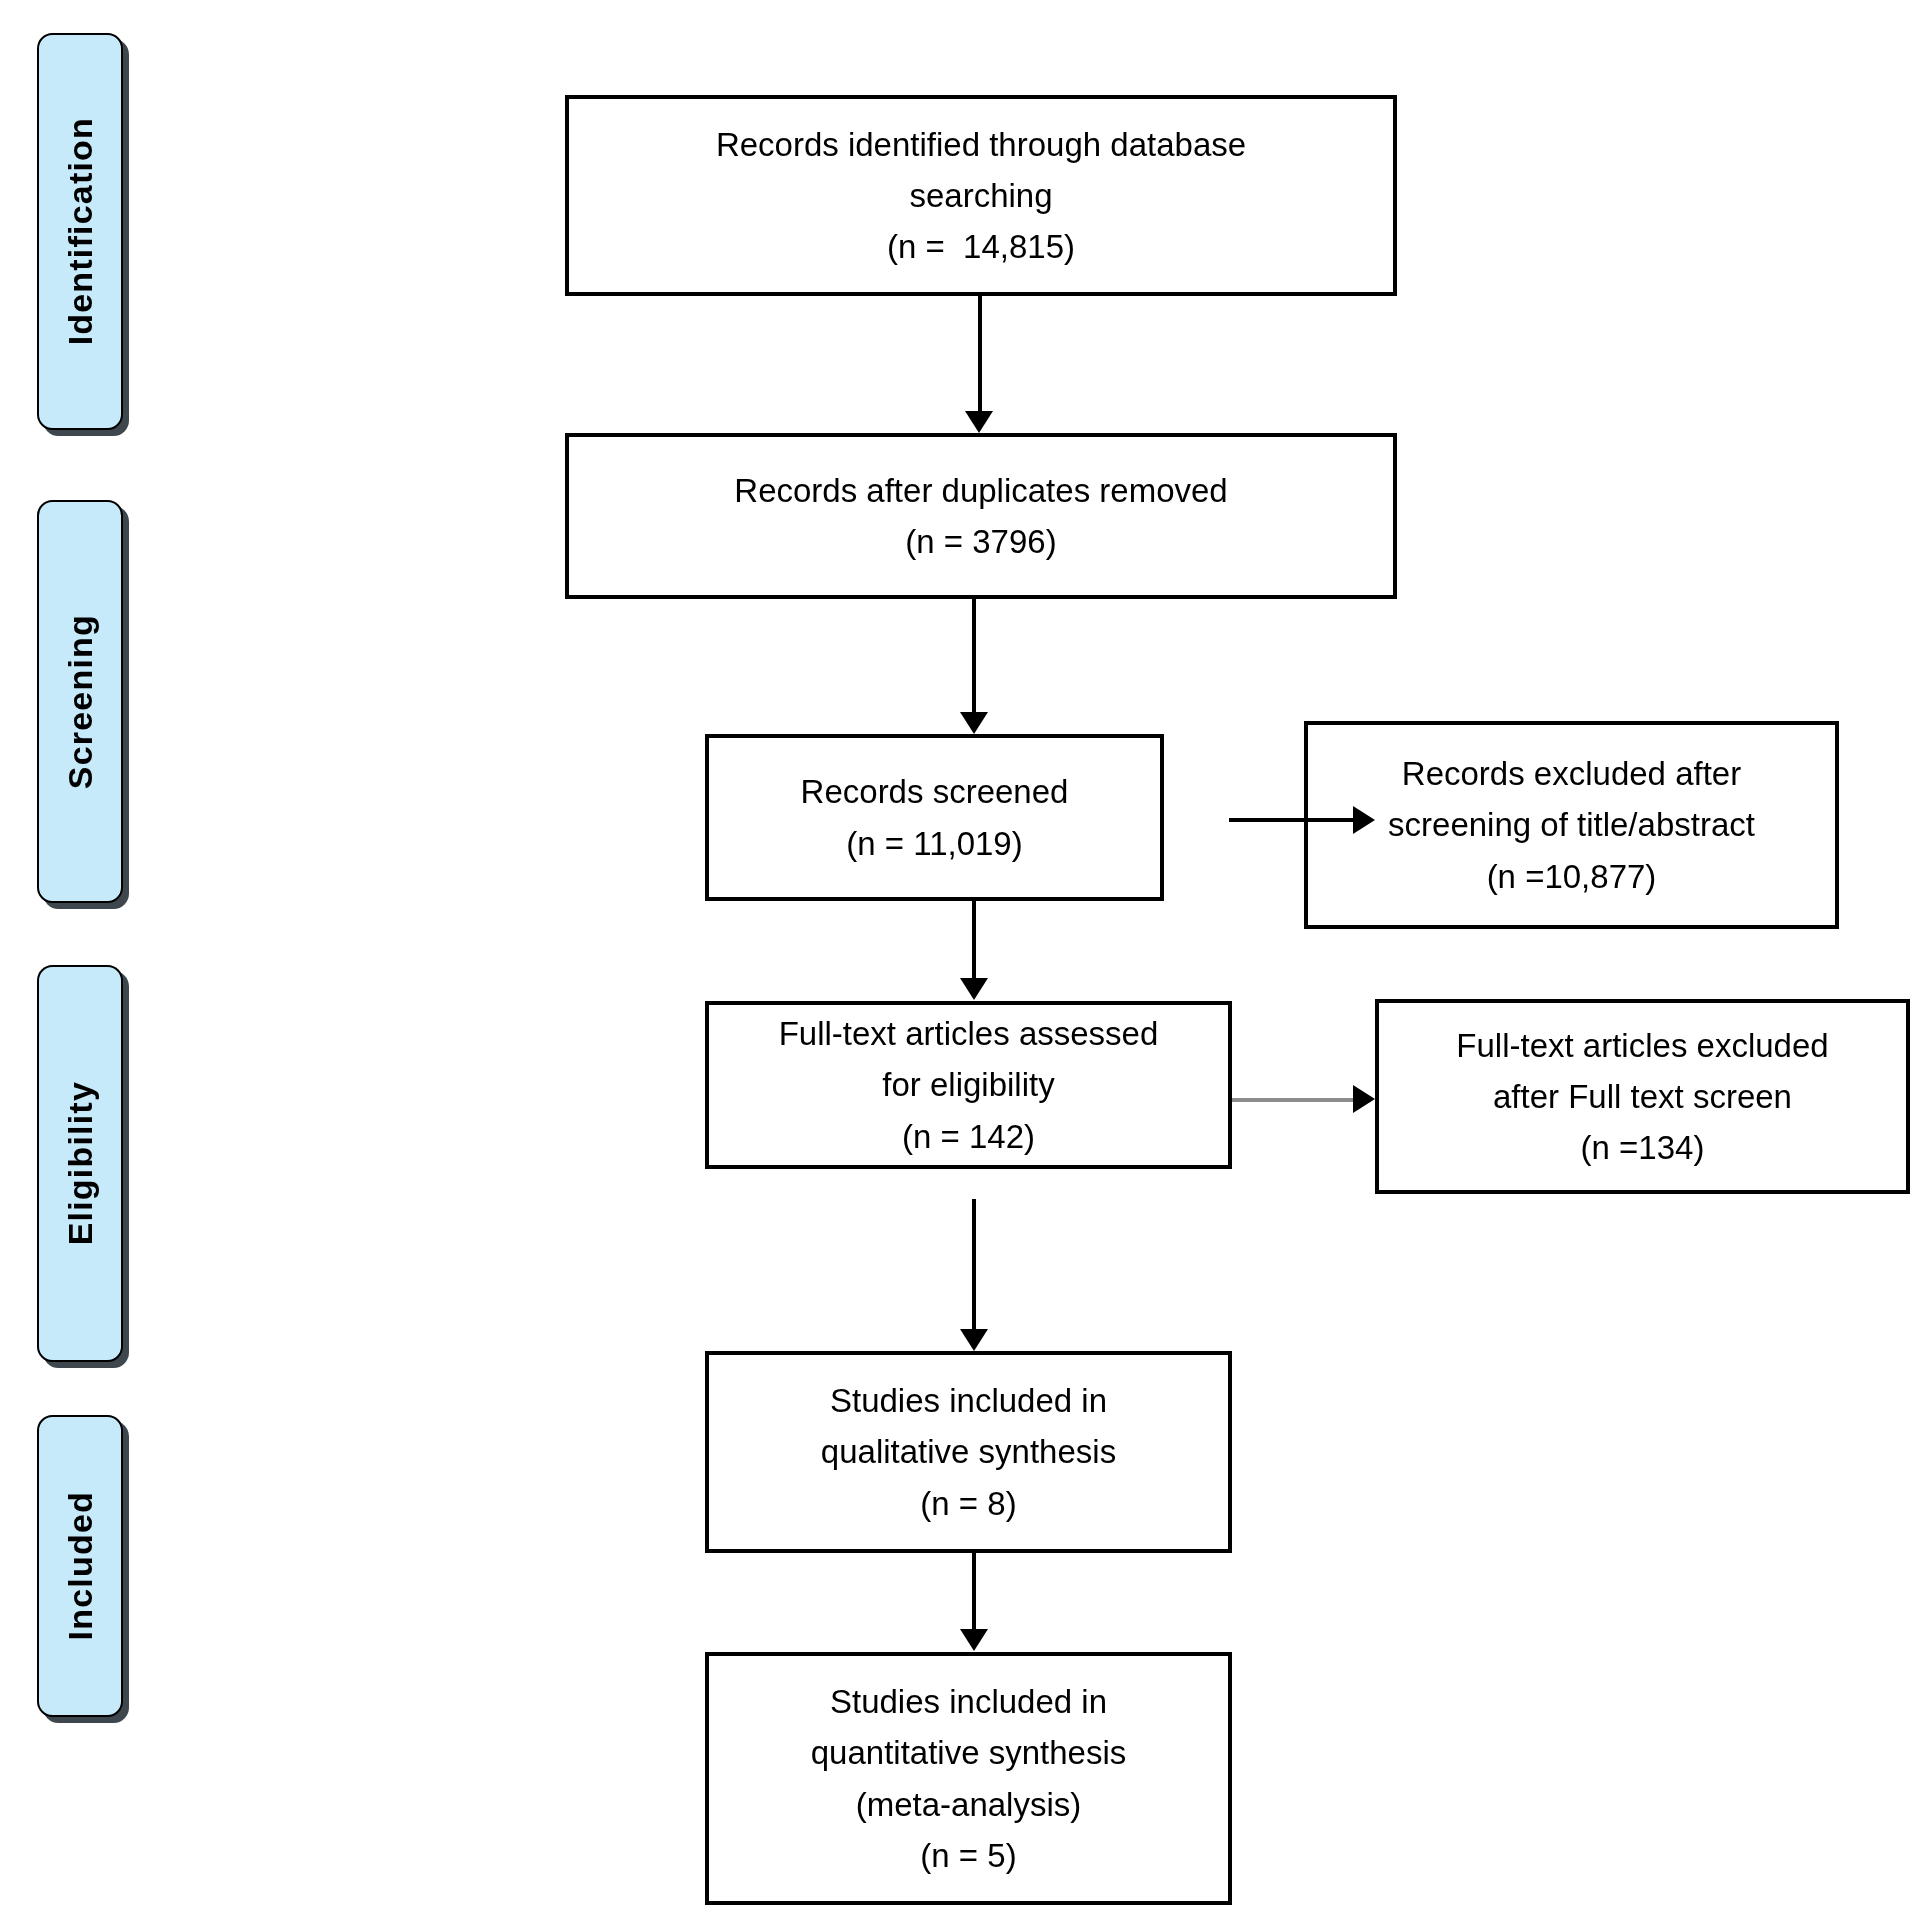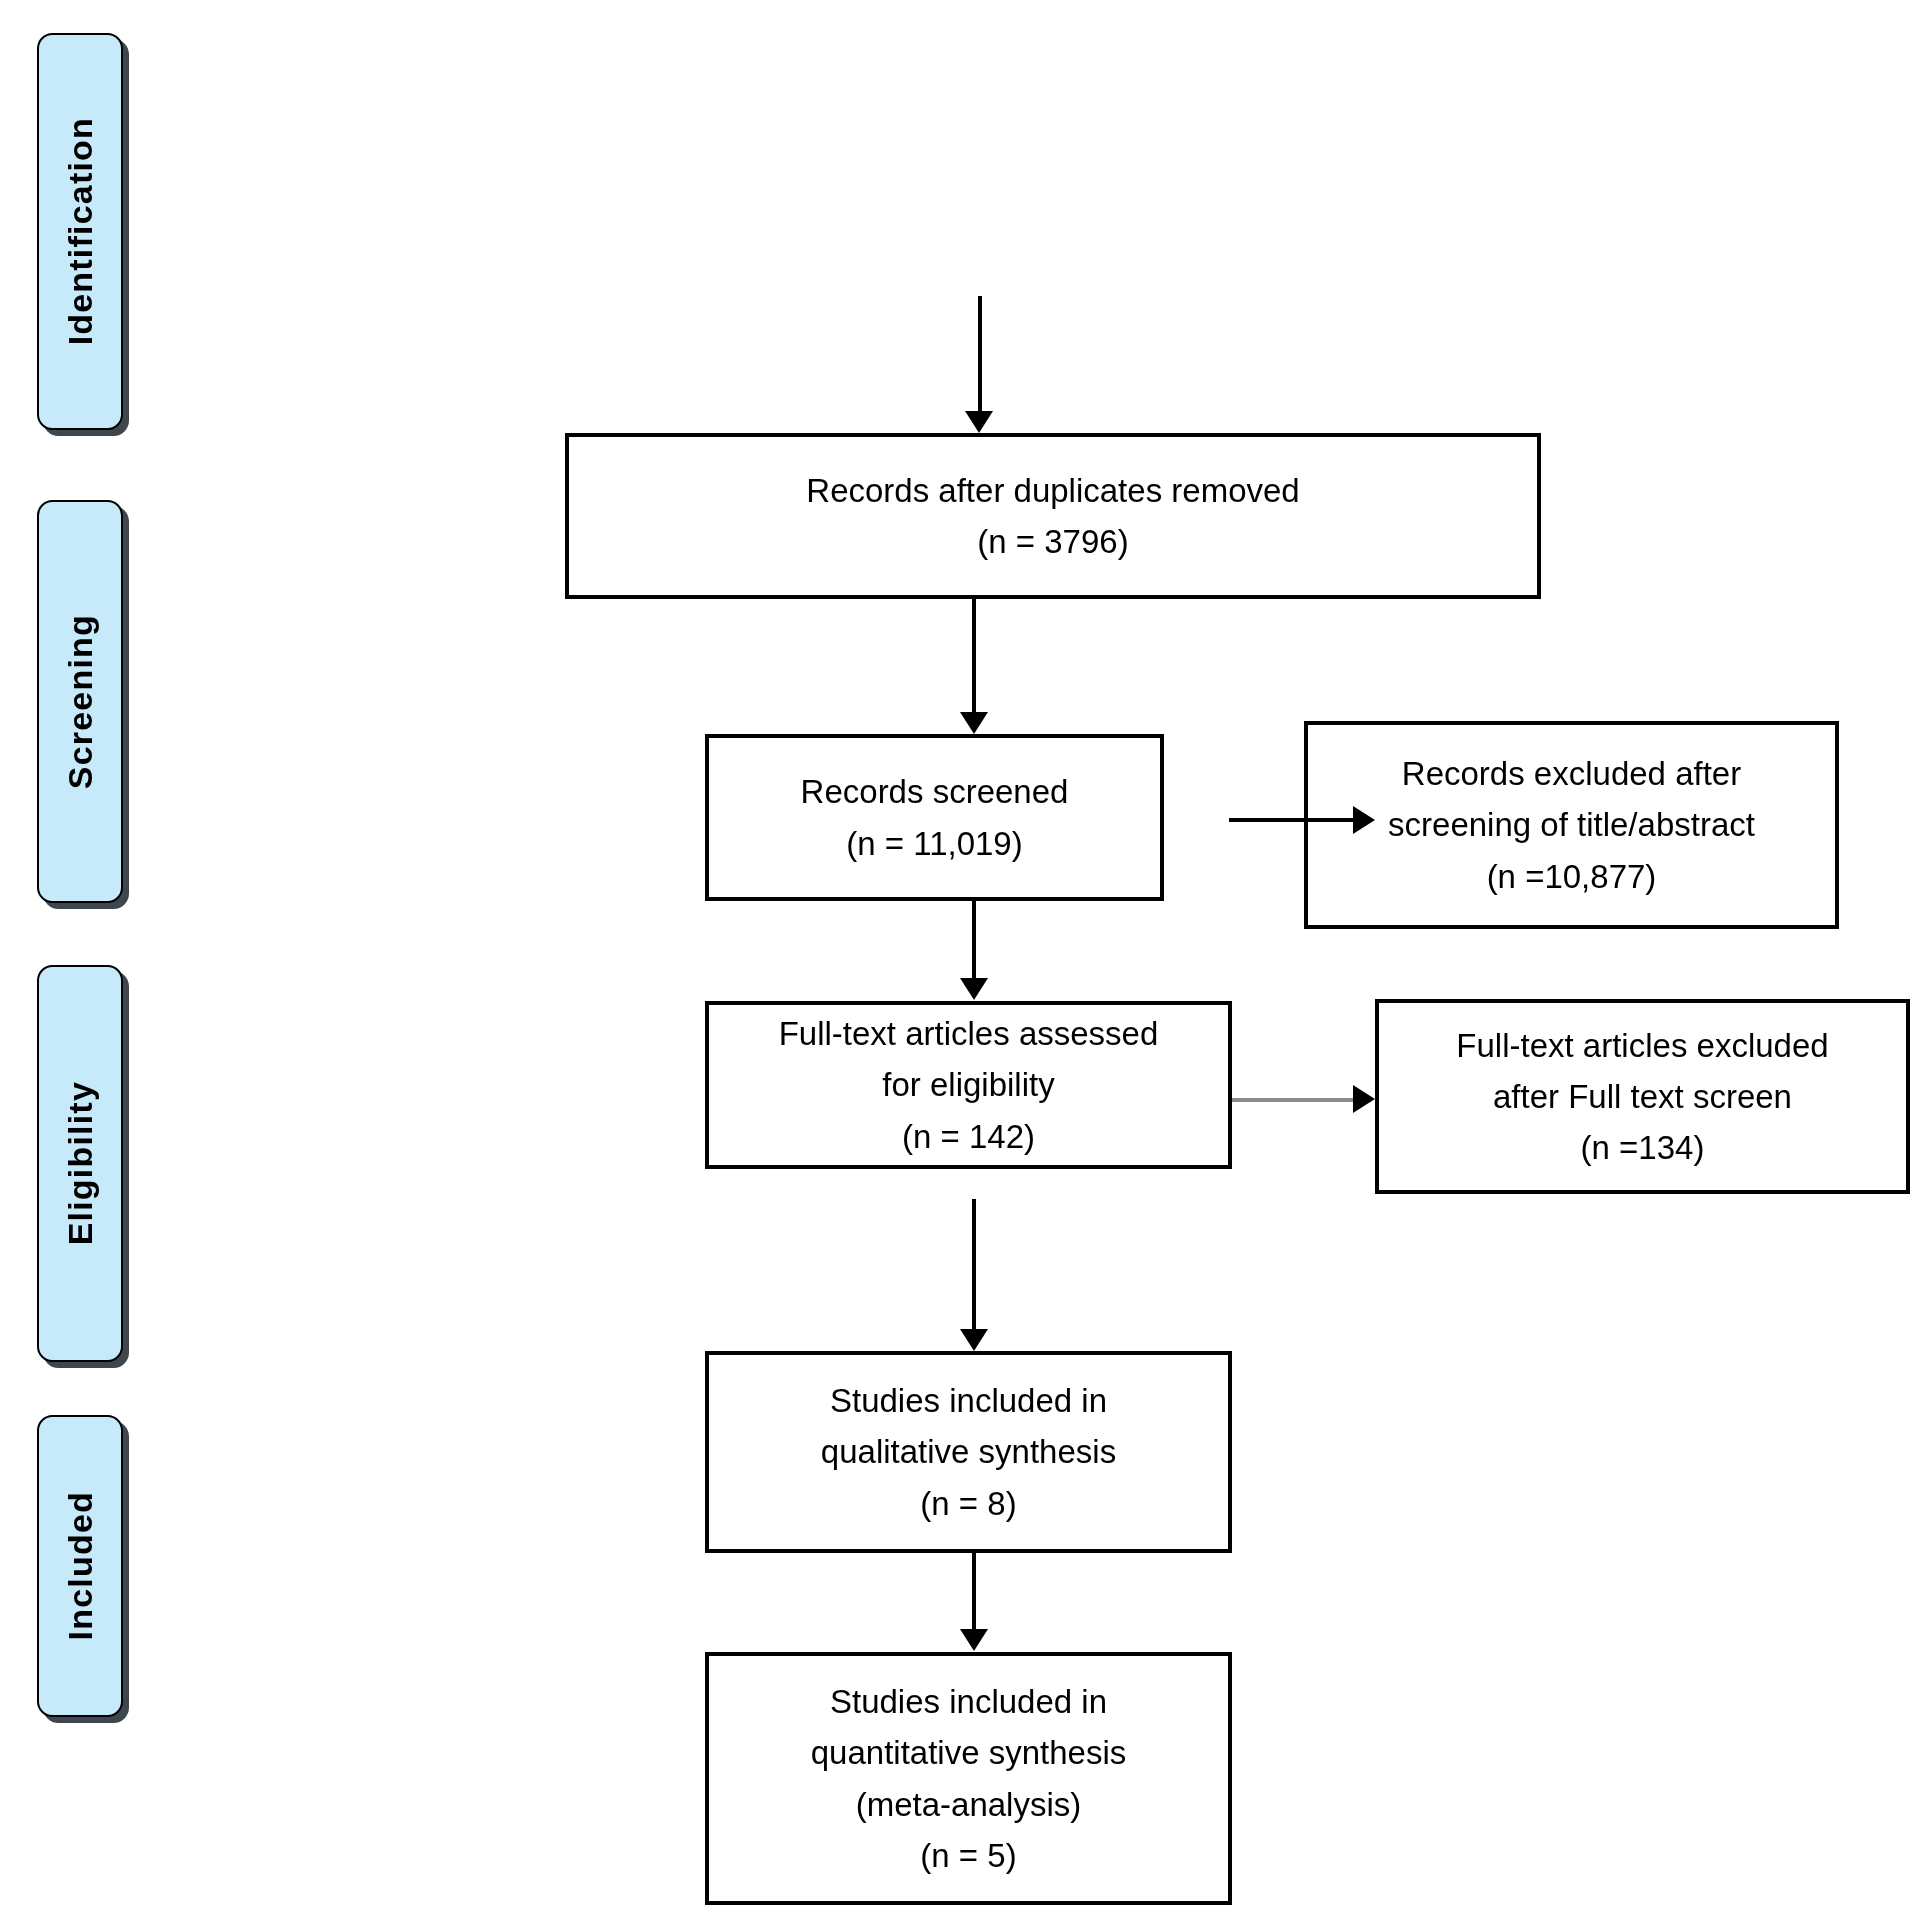--- a/index.html
+++ b/index.html
@@ -70,22 +70,25 @@
   <div class="stage" style="top:500px;height:403px">
     <span>Screening</span>
   </div>
   <div class="stage" style="top:965px;height:397px">
     <span>Eligibility</span>
   </div>
   <div class="stage" style="top:1415px;height:302px">
     <span>Included</span>
   </div>
 
+  <div class="mbox" style="left:565px;top:95px;width:832px;height:201px">Records identified through database
+searching
+(n =  14,815)</div>
 
-  <div class="mbox" style="left:565px;top:433px;width:976px;height:166px">Records after duplicates removed
+  <div class="mbox" style="left:565px;top:433px;width:832px;height:166px">Records after duplicates removed
 (n = 3796)</div>
 
   <div class="mbox" style="left:705px;top:734px;width:459px;height:167px">Records screened
 (n = 11,019)</div>
 
   <div class="mbox" style="left:705px;top:1001px;width:527px;height:168px">Full-text articles assessed
 for eligibility
 (n = 142)</div>
 
   <div class="mbox" style="left:705px;top:1351px;width:527px;height:202px">Studies included in

